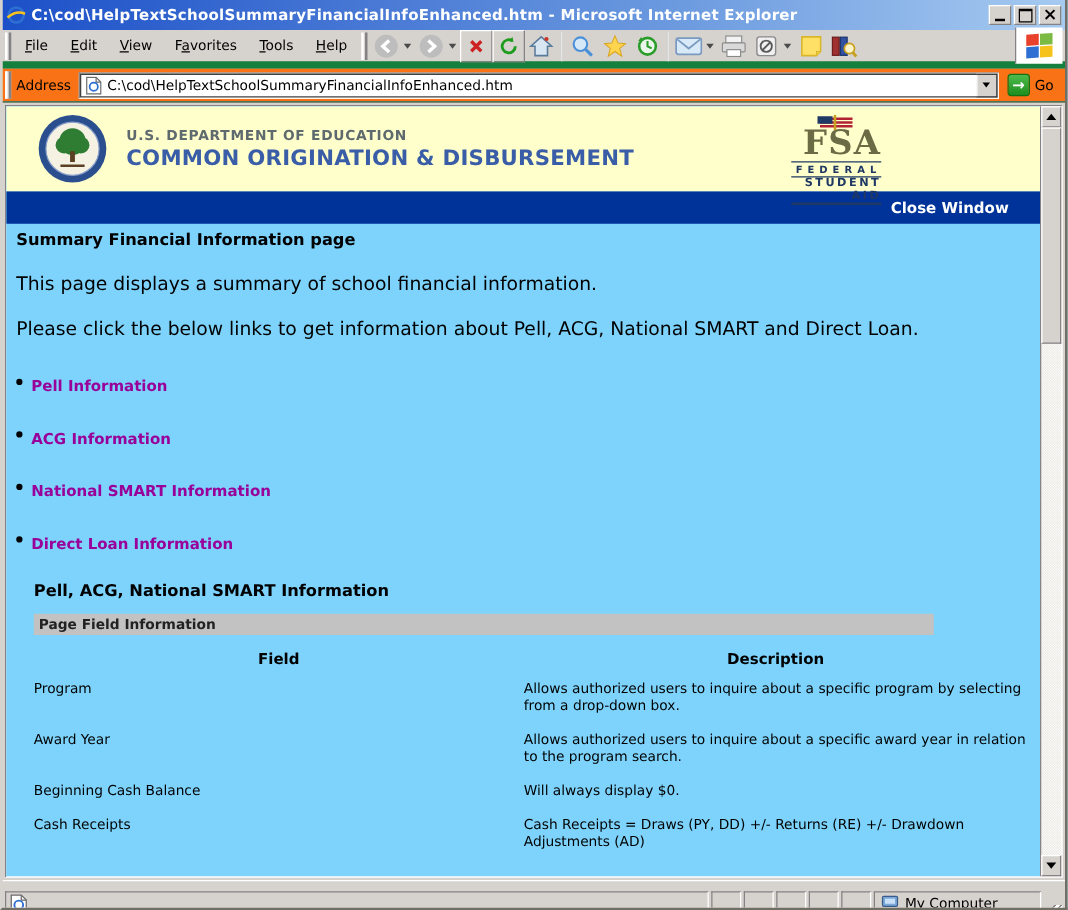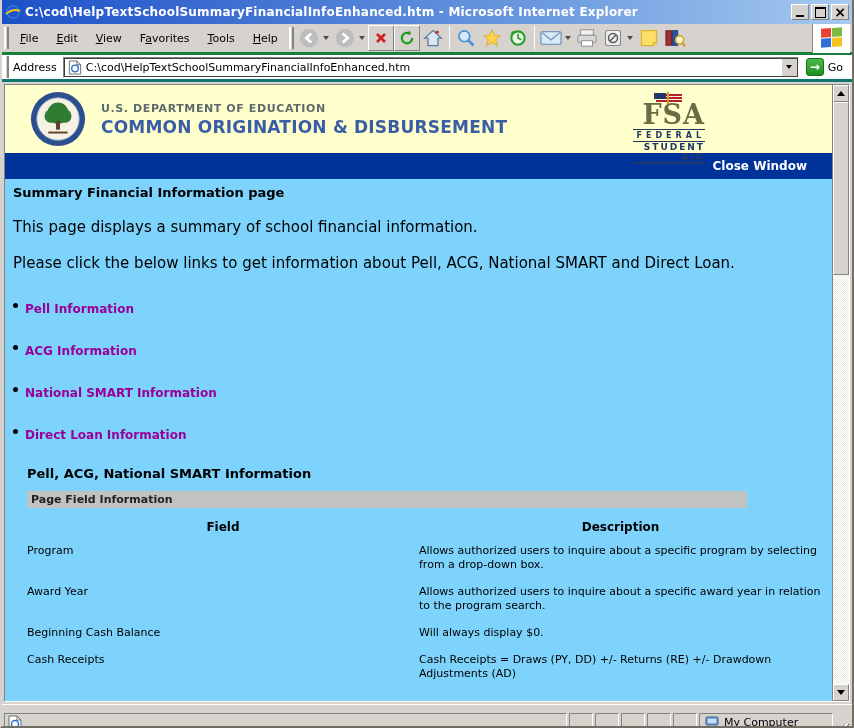--- a/index.html
+++ b/index.html
@@ -29,39 +29,39 @@
     display:flex; align-items:center; justify-content:center;
     font-size:11px; font-weight:bold; color:#000; line-height:1;
   }
   .glyph-min::before { content:""; display:block; width:8px; border-bottom:2px solid #000; margin-top:8px; }
   .glyph-max::before { content:""; display:block; width:9px; height:8px; border:1px solid #000; border-top:2px solid #000; }
   .glyph-close::before { content:"\00D7"; font-size:14px; }
 
   
   .menurow {
     height:31px; display:flex; align-items:center;
-    border-bottom:3px solid #15803d; background:#D6D3CE; padding-right:2px;
+    border-bottom:6px solid #15803d; background:#D6D3CE; padding-right:2px;
   }
   .grip { width:5px; height:22px; margin:0 2px; border-left:2px solid #fff; border-right:2px solid #848284; background:#D6D3CE; }
   .menu-item { font-size:11px; padding:4px 9px; color:#000; }
   .menu-item u { text-decoration:underline; }
   .tool-sep { width:1px; height:24px; background:#848284; border-right:1px solid #fff; margin:0 3px; }
   .tbtn { display:flex; align-items:center; justify-content:center; width:26px; height:26px; }
   .tbtn svg { display:block; }
   .caret { width:0; height:0; border-left:3px solid transparent; border-right:3px solid transparent; border-top:4px solid #4a4a4a; margin:0 3px 0 1px; }
   .brand {
     margin-left:auto; width:38px; height:29px; background:#fff;
     border-left:1px solid #848284; display:flex; align-items:center; justify-content:center;
   }
   .winflag { width:22px; height:20px; display:grid; grid-template-columns:10px 10px; grid-template-rows:9px 9px; gap:1px; transform:skewY(-4deg); }
   .winflag div:nth-child(1){background:#E8412C;} .winflag div:nth-child(2){background:#7BBB44;}
   .winflag div:nth-child(3){background:#2E6FD4;} .winflag div:nth-child(4){background:#F6C21C;}
 
   
-  .addressrow { height:27px; display:flex; align-items:center; background:#ffffff; border-bottom:3px solid #0f766e; padding-right:4px; }
+  .addressrow { height:27px; display:flex; align-items:center; background:#f97316; border-bottom:1px solid #0f766e; padding-right:4px; }
   .addr-label { font-size:11px; padding:0 6px 0 2px; color:#000; }
   .addr-box { flex:1; height:21px; background:#fff; display:flex; align-items:center; border:1px solid; border-color:#848284 #fff #fff #848284; outline:1px solid #404040; outline-offset:-2px; }
   .addr-box .page-icon { margin:0 4px; }
   .addr-text { font-size:11px; color:#000; white-space:nowrap; overflow:hidden; flex:1; }
   .addr-drop { width:17px; height:19px; background:#D6D3CE; border:1px solid; border-color:#fff #848284 #848284 #fff; display:flex; align-items:center; justify-content:center; }
   .addr-drop::before { content:""; width:0;height:0;border-left:3px solid transparent;border-right:3px solid transparent;border-top:4px solid #000; }
   .go-btn { display:flex; align-items:center; margin-left:5px; padding:2px 5px 2px 2px; }
   .go-icon { width:18px; height:18px; background:linear-gradient(#4CBB4C,#1E8F1E); border-radius:3px; display:flex; align-items:center; justify-content:center; color:#fff; font-weight:bold; font-size:12px; margin-right:4px; border:1px solid #147014; }
   .go-label { font-size:11px; color:#000; }
 

